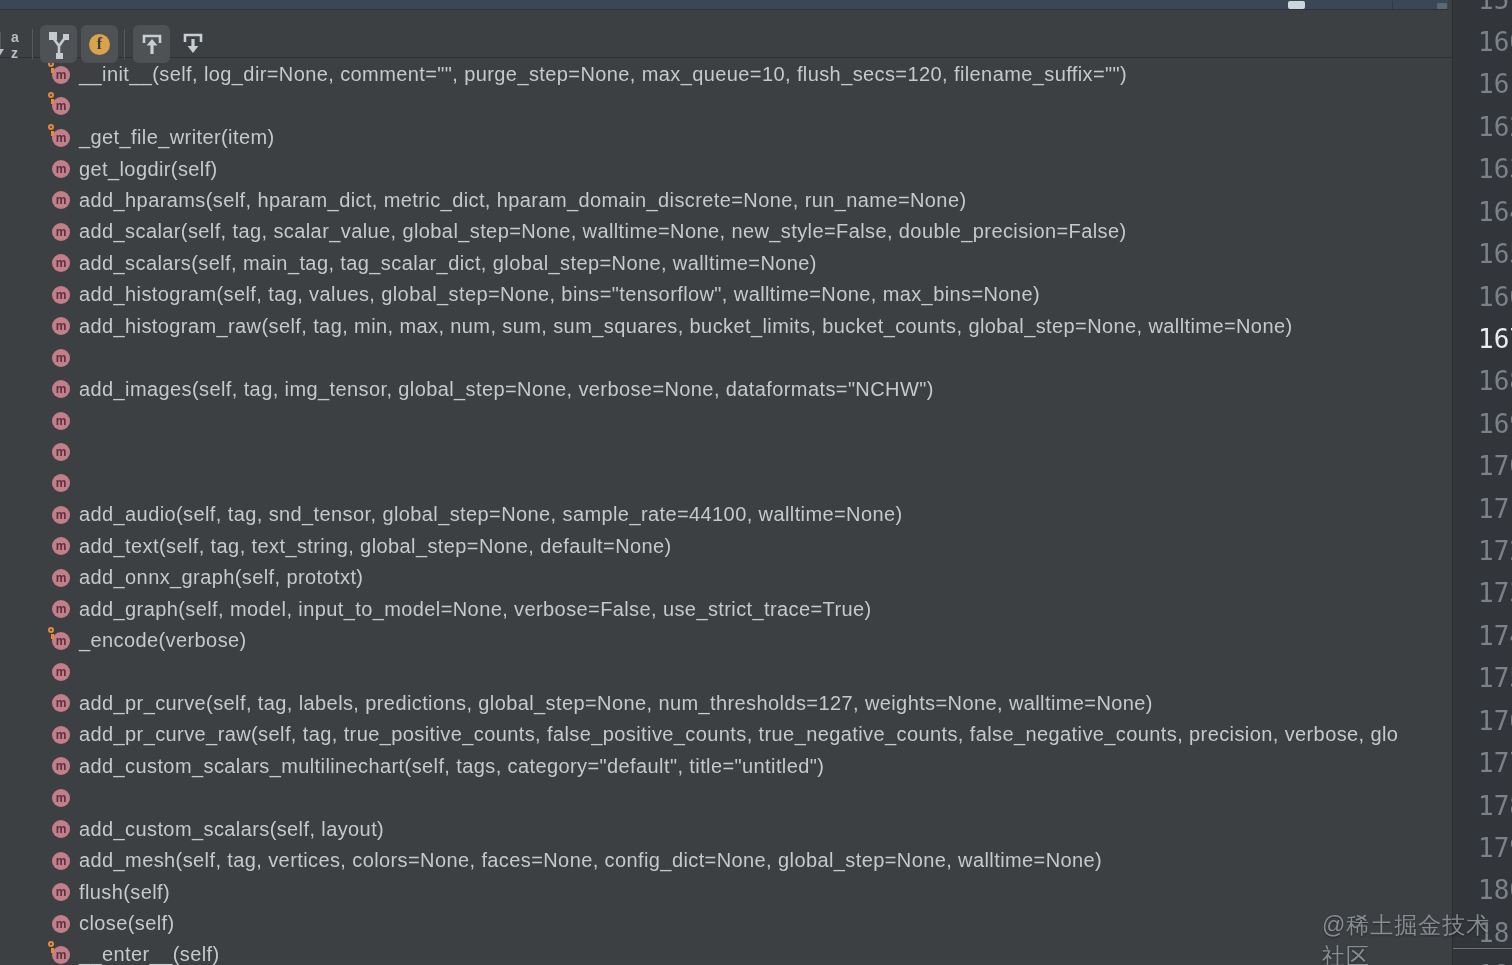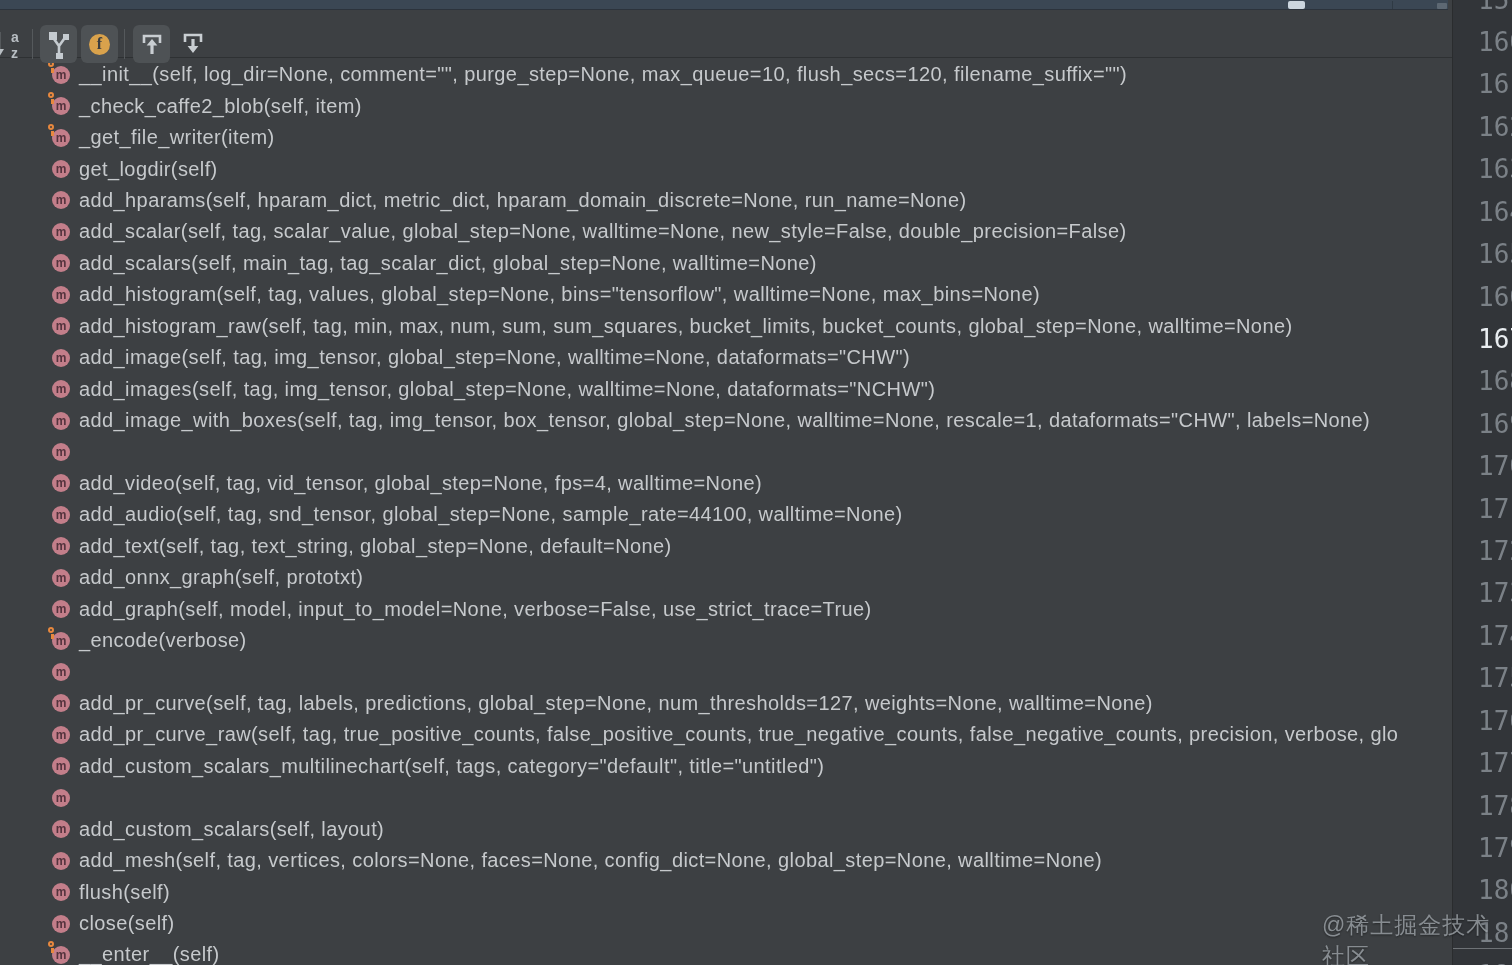--- a/index.html
+++ b/index.html
@@ -142,21 +142,20 @@
         <span class="mletter">m</span>
         <span class="keyicon"></span>
       </span>
       <span class="sig">__init__(self, log_dir=None, comment="", purge_step=None, max_queue=10, flush_secs=120, filename_suffix="")</span>
     </div>
       <div class="row">
       <span class="micon">
         <span class="mletter">m</span>
         <span class="keyicon"></span>
       </span>
-      <span class="sig">_check_caffe2_blob(self, item)</span>
     </div>
       <div class="row">
       <span class="micon">
         <span class="mletter">m</span>
         <span class="keyicon"></span>
       </span>
       <span class="sig">_get_file_writer(item)</span>
     </div>
       <div class="row">
       <span class="micon">
@@ -198,48 +197,45 @@
         <span class="mletter">m</span>
 
       </span>
       <span class="sig">add_histogram_raw(self, tag, min, max, num, sum, sum_squares, bucket_limits, bucket_counts, global_step=None, walltime=None)</span>
     </div>
       <div class="row">
       <span class="micon">
         <span class="mletter">m</span>
 
       </span>
-      <span class="sig">add_image(self, tag, img_tensor, global_step=None, walltime=None, dataformats="CHW")</span>
-    </div>
-      <div class="row">
-      <span class="micon">
-        <span class="mletter">m</span>
-
-      </span>
-      <span class="sig">add_images(self, tag, img_tensor, global_step=None, walltime=None, dataformats="NCHW")</span>
-    </div>
-      <div class="row">
-      <span class="micon">
-        <span class="mletter">m</span>
-
-      </span>
-      <span class="sig">add_image_with_boxes(self, tag, img_tensor, box_tensor, global_step=None, walltime=None, rescale=1, dataformats="CHW", labels=None)</span>
-    </div>
-      <div class="row">
-      <span class="micon">
-        <span class="mletter">m</span>
-
-      </span>
-    </div>
-      <div class="row">
-      <span class="micon">
-        <span class="mletter">m</span>
-
-      </span>
-      <span class="sig">add_video(self, tag, vid_tensor, global_step=None, fps=4, walltime=None)</span>
+    </div>
+      <div class="row">
+      <span class="micon">
+        <span class="mletter">m</span>
+
+      </span>
+      <span class="sig">add_images(self, tag, img_tensor, global_step=None, verbose=None, dataformats="NCHW")</span>
+    </div>
+      <div class="row">
+      <span class="micon">
+        <span class="mletter">m</span>
+
+      </span>
+    </div>
+      <div class="row">
+      <span class="micon">
+        <span class="mletter">m</span>
+
+      </span>
+    </div>
+      <div class="row">
+      <span class="micon">
+        <span class="mletter">m</span>
+
+      </span>
     </div>
       <div class="row">
       <span class="micon">
         <span class="mletter">m</span>
 
       </span>
       <span class="sig">add_audio(self, tag, snd_tensor, global_step=None, sample_rate=44100, walltime=None)</span>
     </div>
       <div class="row">
       <span class="micon">

